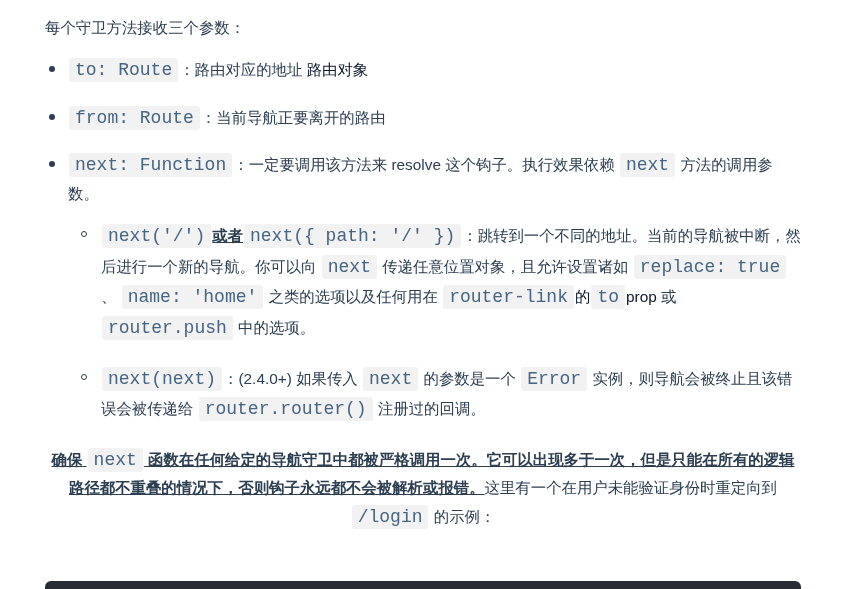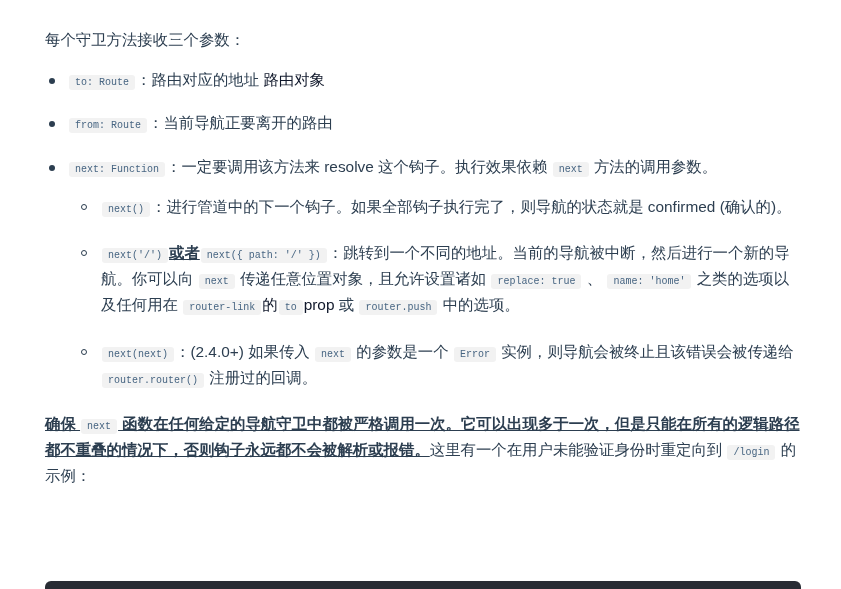--- a/index.html
+++ b/index.html
@@ -15,21 +15,21 @@
     color: #2c3e50;
     font-size: 15.4px;
     line-height: 1.7;
     -webkit-font-smoothing: antialiased;
   }
   .page {
     position: relative;
     width: 841px;
     height: 416px;
     box-sizing: border-box;
-    padding: 22px 40px 0 45px;
+    padding: 10px 40px 0 45px;
   }
   p.lead {
     margin: 5px 0 14px 0;
   }
   ul.level1 {
     list-style: none;
     margin: 0 0 0 0;
     padding: 0;
   }
   ul.level1 > li {
@@ -72,35 +72,36 @@
   .sub-wrap {
     margin-left: 9px;
   }
   code {
     font-family: "Liberation Mono", "DejaVu Sans Mono", monospace;
     background-color: #f2f2f2;
     color: #476582;
     padding: 2px 6px;
     margin: 0 1px;
     border-radius: 3px;
-    font-size: 10px;
+    font-size: 18px;
     letter-spacing: 0;
     white-space: nowrap;
   }
   a.link {
     color: #0f172a;
     text-decoration: none;
     font-weight: 500;
   }
   .strongtext {
     font-weight: bold;
     text-decoration: underline;
   }
   p.note {
     margin: 12px 0 10px 0;
+    text-align: center;
   }
   .codeblock {
     position: absolute;
     left: 45px;
     right: 40px;
     top: 581px;
     height: 26px;
     background: #282c34;
     border-radius: 6px 6px 0 0;
   }
@@ -121,23 +122,20 @@
     <li>
       <code>from: Route</code><span>：</span><span>当前导航正要离开的路由</span>
     </li>
 
     <li>
       <code>next: Function</code><span>：</span><span>一定要调用该方法来 resolve 这个钩子。执行效果依赖 </span><code>next</code><span> 方法的调用参数。</span>
 
       <div class="sub-wrap">
       <ul class="level2">
 
-        <li>
-          <code>next()</code><span>：</span><span>进行管道中的下一个钩子。如果全部钩子执行完了，则导航的状态就是 confirmed (确认的)。</span>
-        </li>
 
 
         <li>
           <code>next('/')</code><span class="strongtext">或者</span><code>next({ path: '/' })</code><span>：</span><span>跳转到一个不同的地址。当前的导航被中断，然后进行一个新的导航。你可以向 </span><code>next</code><span> 传递任意位置对象，且允许设置诸如 </span><code>replace: true</code><span> 、 </span><code>name: 'home'</code><span> 之类的选项以及任何用在 </span><code>router-link</code><a class="link" href="#">的</a><code>to</code><a class="link" href="#">prop</a><span> 或 </span><code>router.push</code><span> 中的选项。</span>
         </li>
 
         <li>
           <code>next(next)</code><span>：</span><span>(2.4.0+) 如果传入 </span><code>next</code><span> 的参数是一个 </span><code>Error</code><span> 实例，则导航会被终止且该错误会被传递给 </span><code>router.router()</code><span> 注册过的回调。</span>
         </li>
 

